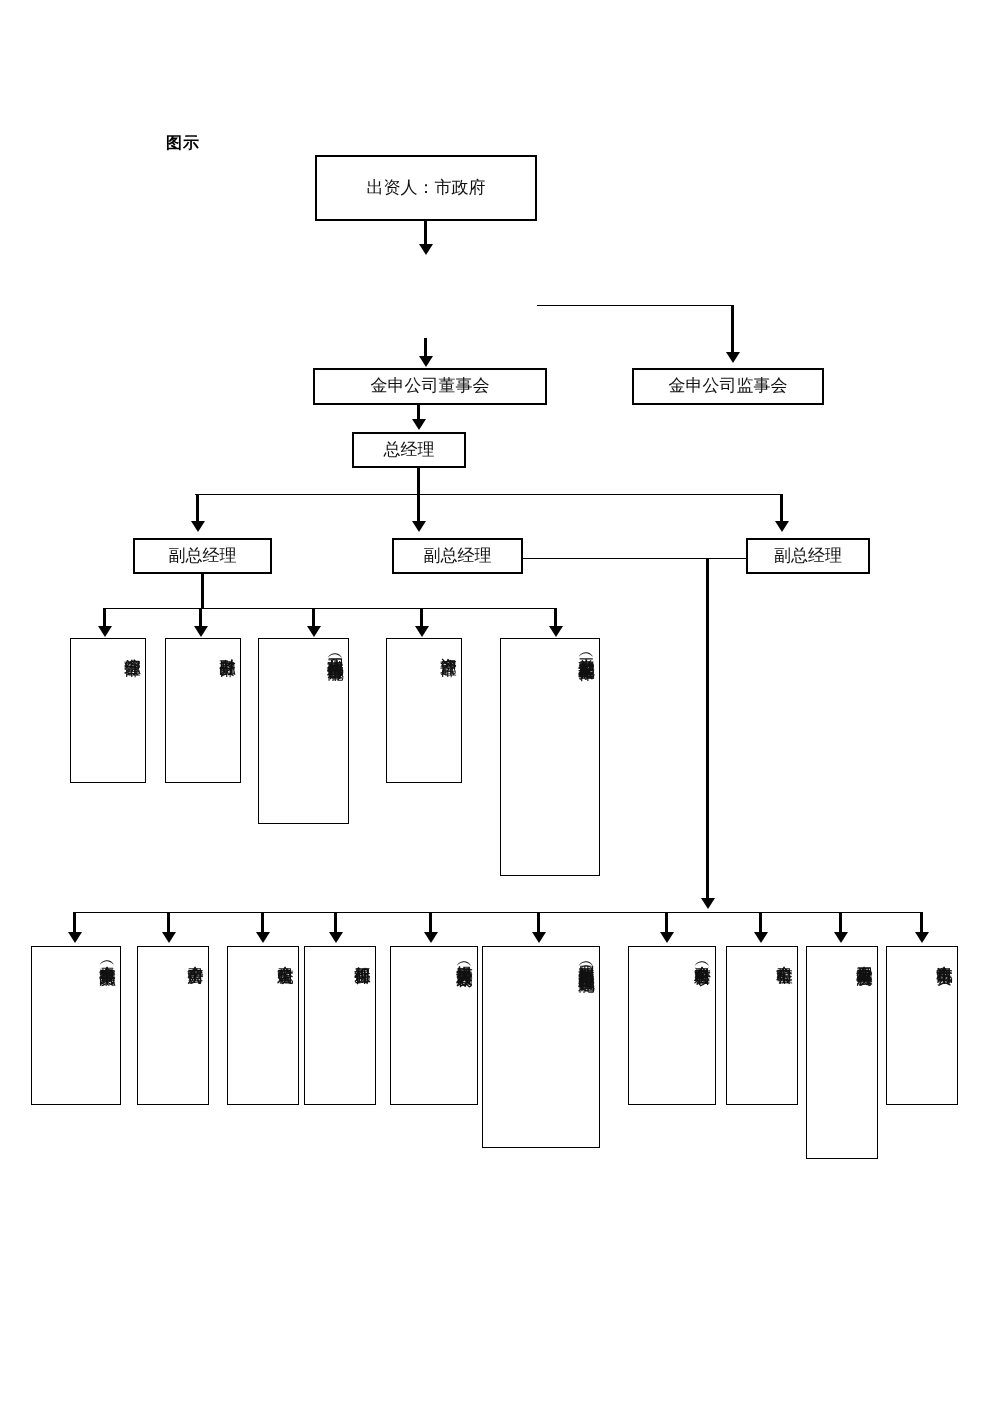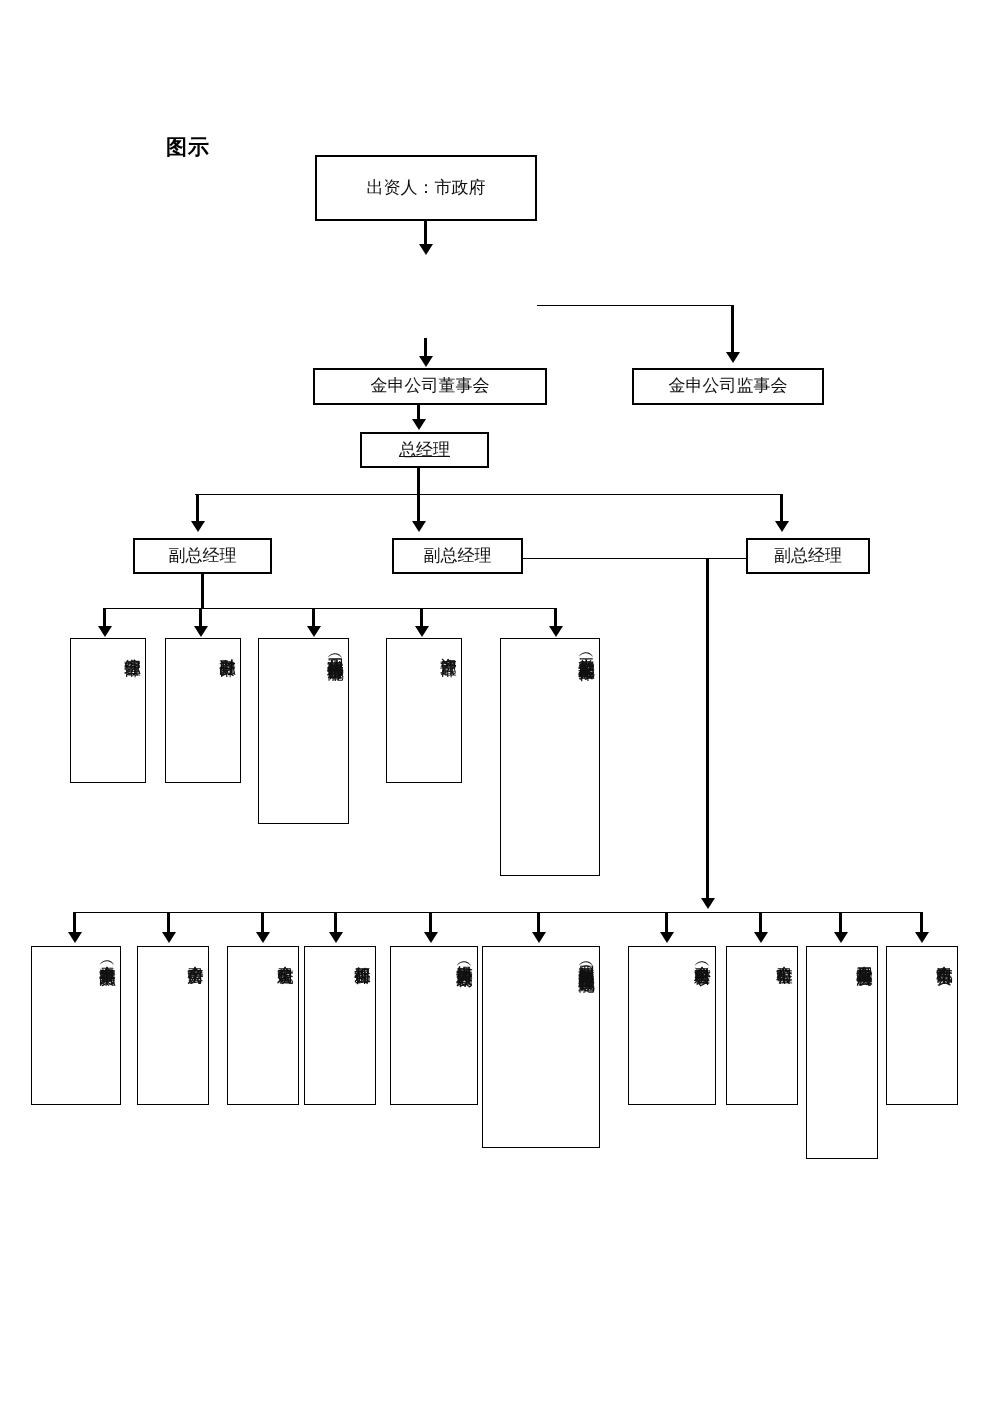--- a/index.html
+++ b/index.html
@@ -17,21 +17,21 @@
     height: 1403px;
     background: #ffffff;
     overflow: hidden;
   }
 
   
   .chart-title {
     position: absolute;
     font-family: "DejaVu Sans", "Liberation Sans", sans-serif;
     font-weight: bold;
-    font-size: 21px;
+    font-size: 16px;
     letter-spacing: 1px;
     white-space: nowrap;
   }
 
   
   .node {
     position: absolute;
     box-sizing: border-box;
     border: 2px solid #000000;
     background: #ffffff;
@@ -112,21 +112,21 @@
     <span class="txt">金申公司董事会</span>
   </div>
 
   <div class="node" id="n-supervisors" style="left:632px; top:368px; width:192px; height:37px;">
     <span class="txt">金申公司监事会</span>
   </div>
 
   <div class="ln v" style="left:417px; top:405px; height:16px;"></div>
   <div class="arrowhead" style="left:412px; top:419px;"></div>
 
-  <div class="node" id="n-gm" style="left:360px; top:432px; width:129px; height:36px;text-decoration:underline;">
+  <div class="node" id="n-gm" style="left:352px; top:432px; width:114px; height:36px;">
     <span class="txt">总经理</span>
   </div>
 
   <div class="ln v" style="left:417px; top:468px; height:26px;"></div>
 
   <div class="ln h thinline" style="left:195px; top:494px; width:587px;"></div>
 
   <div class="ln v" style="left:196px; top:494px; height:30px;"></div>
   <div class="arrowhead" style="left:191px; top:521px;"></div>
 

